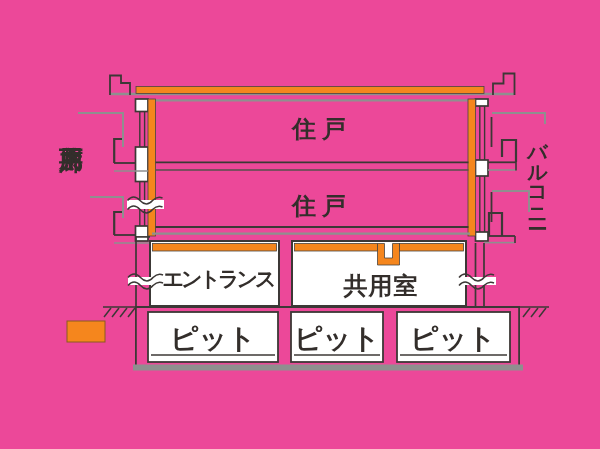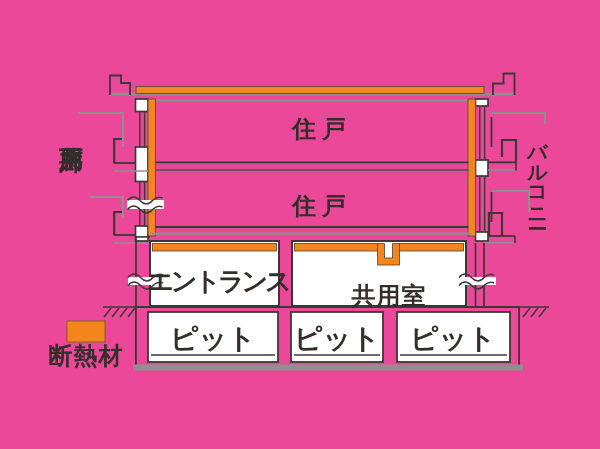--- a/index.html
+++ b/index.html
@@ -6,21 +6,21 @@
   .stage{
     position:relative;width:600px;height:449px;background:#ec4899;overflow:hidden;
     font-family:"Liberation Sans","DejaVu Sans",sans-serif;color:#332e2b;padding-left:30px;
   }
   .stage svg{position:absolute;left:0;top:0;}
   .lbl{
     position:absolute;white-space:nowrap;font-weight:600;color:#332e2b;
     line-height:1;transform:translateX(-50%);
   }
   .lbl-unit{font-size:24px;letter-spacing:6px;}
-  .lbl-entrance{font-size:26px;letter-spacing:-3px;}
+  .lbl-entrance{font-size:21px;letter-spacing:-3px;}
   .lbl-common{font-size:24px;letter-spacing:1px;}
   .lbl-pit{font-size:28px;letter-spacing:0px;}
   .lbl-legend{font-size:24px;letter-spacing:1px;}
   .lbl-vert{
     position:absolute;writing-mode:vertical-rl;text-orientation:mixed;
     font-weight:600;color:#332e2b;line-height:1;white-space:nowrap;transform:none;
   }
   .lbl-corridor{font-size:24px;letter-spacing:1px;}
   .lbl-balcony{font-size:20px;letter-spacing:-1px;}
 </style>
@@ -152,21 +152,20 @@
       <path d="M459,277.5 q6,-7 12.5,0 q6.5,7 12.5,0 q5,-5 10,-2.5" fill="none" stroke="#3c3836" stroke-width="1.5"></path>
       <path d="M459,285.5 q6,-7 12.5,0 q6.5,7 12.5,0 q5,-5 10,-2.5" fill="none" stroke="#3c3836" stroke-width="1.5"></path>
     </g>
 
     <rect x="67" y="321" width="38" height="21" fill="#F5861D" stroke="#8a5a20" stroke-width="1"></rect>
   </svg>
 
   <div class="lbl lbl-unit" style="left:322px;top:117px;">住戸</div>
   <div class="lbl lbl-unit" style="left:322px;top:194px;">住戸</div>
   <div class="lbl lbl-entrance" style="left:218px;top:268px;">エントランス</div>
-  <div class="lbl lbl-common" style="left:381px;top:284px;margin-left:8px;">共用室</div>
+  <div class="lbl lbl-common" style="left:381px;top:274px;">共用室</div>
   <div class="lbl lbl-pit" style="left:213px;top:325px;">ピット</div>
   <div class="lbl lbl-pit" style="left:337px;top:325px;">ピット</div>
   <div class="lbl lbl-pit" style="left:453px;top:325px;">ピット</div>
-  <div class="lbl lbl-legend" style="left:86px;top:344px;">断熱材</div>
   <div class="lbl-vert lbl-corridor" style="left:59px;top:127px;">共用廊下</div>
   <div class="lbl-vert lbl-balcony" style="left:528px;top:130px;">バルコニー</div>
 
 </div>
 
 </body></html>

